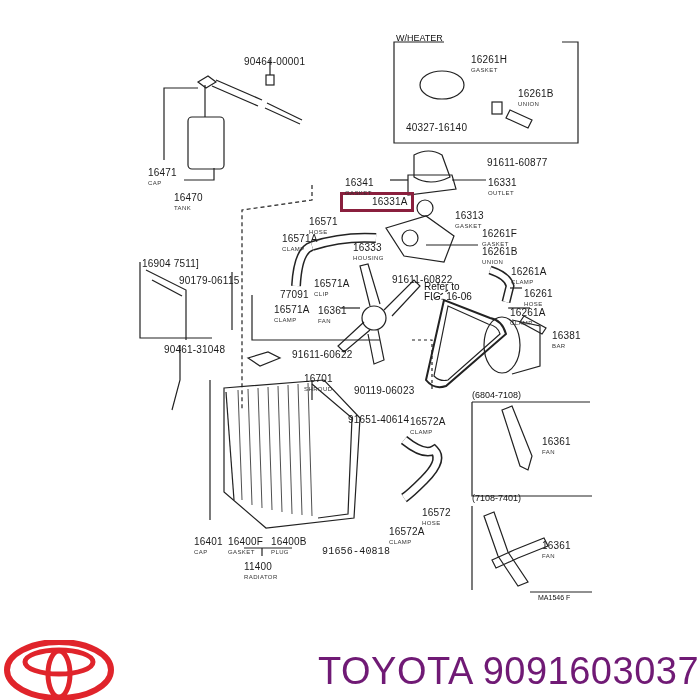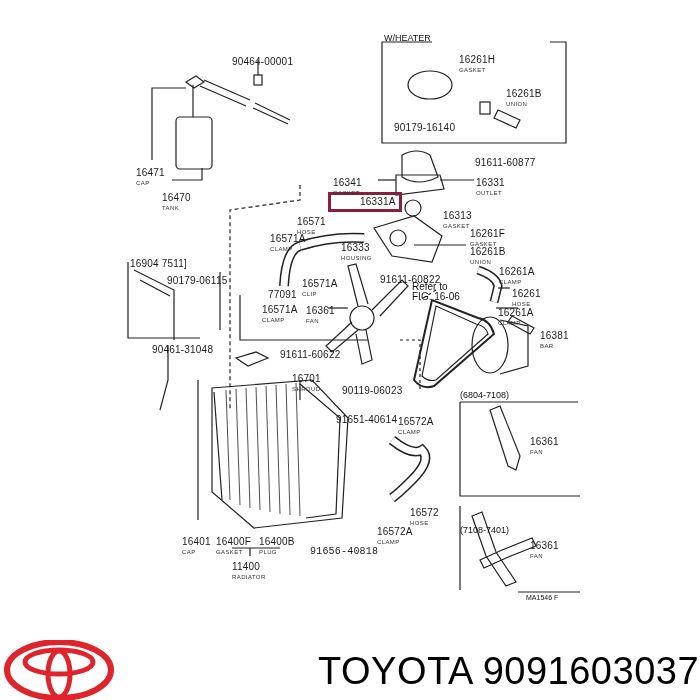--- a/index.html
+++ b/index.html
@@ -1,23 +1,23 @@
 <!DOCTYPE html>
 <html><head>
 <meta charset="utf-8">
 <style>
   html,body{margin:0;padding:0;background:#fff;}
   body{width:700px;height:700px;position:relative;overflow:hidden;font-family:"Liberation Sans",sans-serif;color:#111;}
-  .diagram{position:absolute;left:0;top:0;width:672px;height:610px;}
+  .diagram{position:absolute;left:12px;top:0;width:672px;height:610px;}
   .lbl{position:absolute;font-family:"Liberation Sans",sans-serif;line-height:1;white-space:nowrap;}
   .num{font-size:10px;letter-spacing:0.2px;color:#1a1a1a;}
   .sub{font-size:6px;letter-spacing:0.4px;color:#333;display:block;margin-top:1px;}
   .hl{outline:3px solid #8a1f3d;outline-offset:1px;padding:1px 2px;}
   .logo{position:absolute;left:4px;top:640px;width:110px;height:60px;}
-  .brand-text{position:absolute;left:318px;top:650px;font-size:38px;color:#000000;font-family:"Liberation Sans",sans-serif;letter-spacing:0.5px;}
+  .brand-text{position:absolute;left:318px;top:650px;font-size:38px;color:#701a75;font-family:"Liberation Sans",sans-serif;letter-spacing:0.5px;}
   .boxtitle{font-size:9px;}
 </style>
 </head>
 <body>
 
 <div class="diagram">
   <svg width="700" height="610" viewBox="0 0 700 610">
     <g fill="none" stroke="#222" stroke-width="1.2">
 
       <rect x="176" y="117" width="36" height="52" rx="4"></rect>
@@ -114,34 +114,34 @@
       <line x1="232" y1="548" x2="280" y2="548"></line>
       <line x1="250" y1="548" x2="250" y2="556"></line>
       <polyline points="400,340 420,340 420,390" stroke-dasharray="3,3"></polyline>
       <polyline points="436,290 420,300" stroke-dasharray="3,3"></polyline>
       <polyline points="168,345 168,380 160,410"></polyline>
     </g>
   </svg>
 
   <div class="lbl boxtitle" style="left:384px;top:34px;">W/HEATER</div>
   <div class="lbl boxtitle" style="left:460px;top:391px;">(6804-7108)</div>
-  <div class="lbl boxtitle" style="left:460px;top:494px;margin-top:32px;">(7108-7401)</div>
+  <div class="lbl boxtitle" style="left:460px;top:494px;">(7108-7401)</div>
   <div class="lbl" style="left:412px;top:282px;font-size:10px;">Refer to</div>
   <div class="lbl" style="left:412px;top:292px;font-size:10px;">FIG. 16-06</div>
   <div class="lbl" style="left:526px;top:594px;font-size:7px;">MA1546 F</div>
 
   <div class="lbl num hl" style="left:332px;top:196px;padding-left:28px;">16331A</div>
 
   <div id="label-layer">
       <div class="lbl" style="left: 232px; top: 52px;"><span class="num">90464-00001</span></div>
       <div class="lbl" style="left: 136px; top: 163px;"><span class="num">16471</span><span class="sub">CAP</span></div>
       <div class="lbl" style="left: 162px; top: 188px;"><span class="num">16470</span><span class="sub">TANK</span></div>
       <div class="lbl" style="left: 459px; top: 50px;"><span class="num">16261H</span><span class="sub">GASKET</span></div>
       <div class="lbl" style="left: 506px; top: 84px;"><span class="num">16261B</span><span class="sub">UNION</span></div>
-      <div class="lbl" style="left: 394px; top: 118px;"><span class="num">90179-16140</span></div>
+      <div class="lbl" style="left: 394px; top: 118px;"><span class="num">40327-16140</span></div>
       <div class="lbl" style="left: 475px; top: 153px;"><span class="num">91611-60877</span></div>
       <div class="lbl" style="left: 333px; top: 173px;"><span class="num">16341</span><span class="sub">GASKET</span></div>
       <div class="lbl" style="left: 476px; top: 173px;"><span class="num">16331</span><span class="sub">OUTLET</span></div>
       <div class="lbl" style="left: 443px; top: 206px;"><span class="num">16313</span><span class="sub">GASKET</span></div>
       <div class="lbl" style="left: 297px; top: 212px;"><span class="num">16571</span><span class="sub">HOSE</span></div>
       <div class="lbl" style="left: 270px; top: 229px;"><span class="num">16571A</span><span class="sub">CLAMP</span></div>
       <div class="lbl" style="left: 470px; top: 224px;"><span class="num">16261F</span><span class="sub">GASKET</span></div>
       <div class="lbl" style="left: 333px; top: 238px; margin-left: 8px;"><span class="num">16333</span><span class="sub">HOUSING</span></div>
       <div class="lbl" style="left: 470px; top: 242px;"><span class="num">16261B</span><span class="sub">UNION</span></div>
       <div class="lbl" style="left: 130px; top: 254px;"><span class="num">16904  7511]</span></div>

